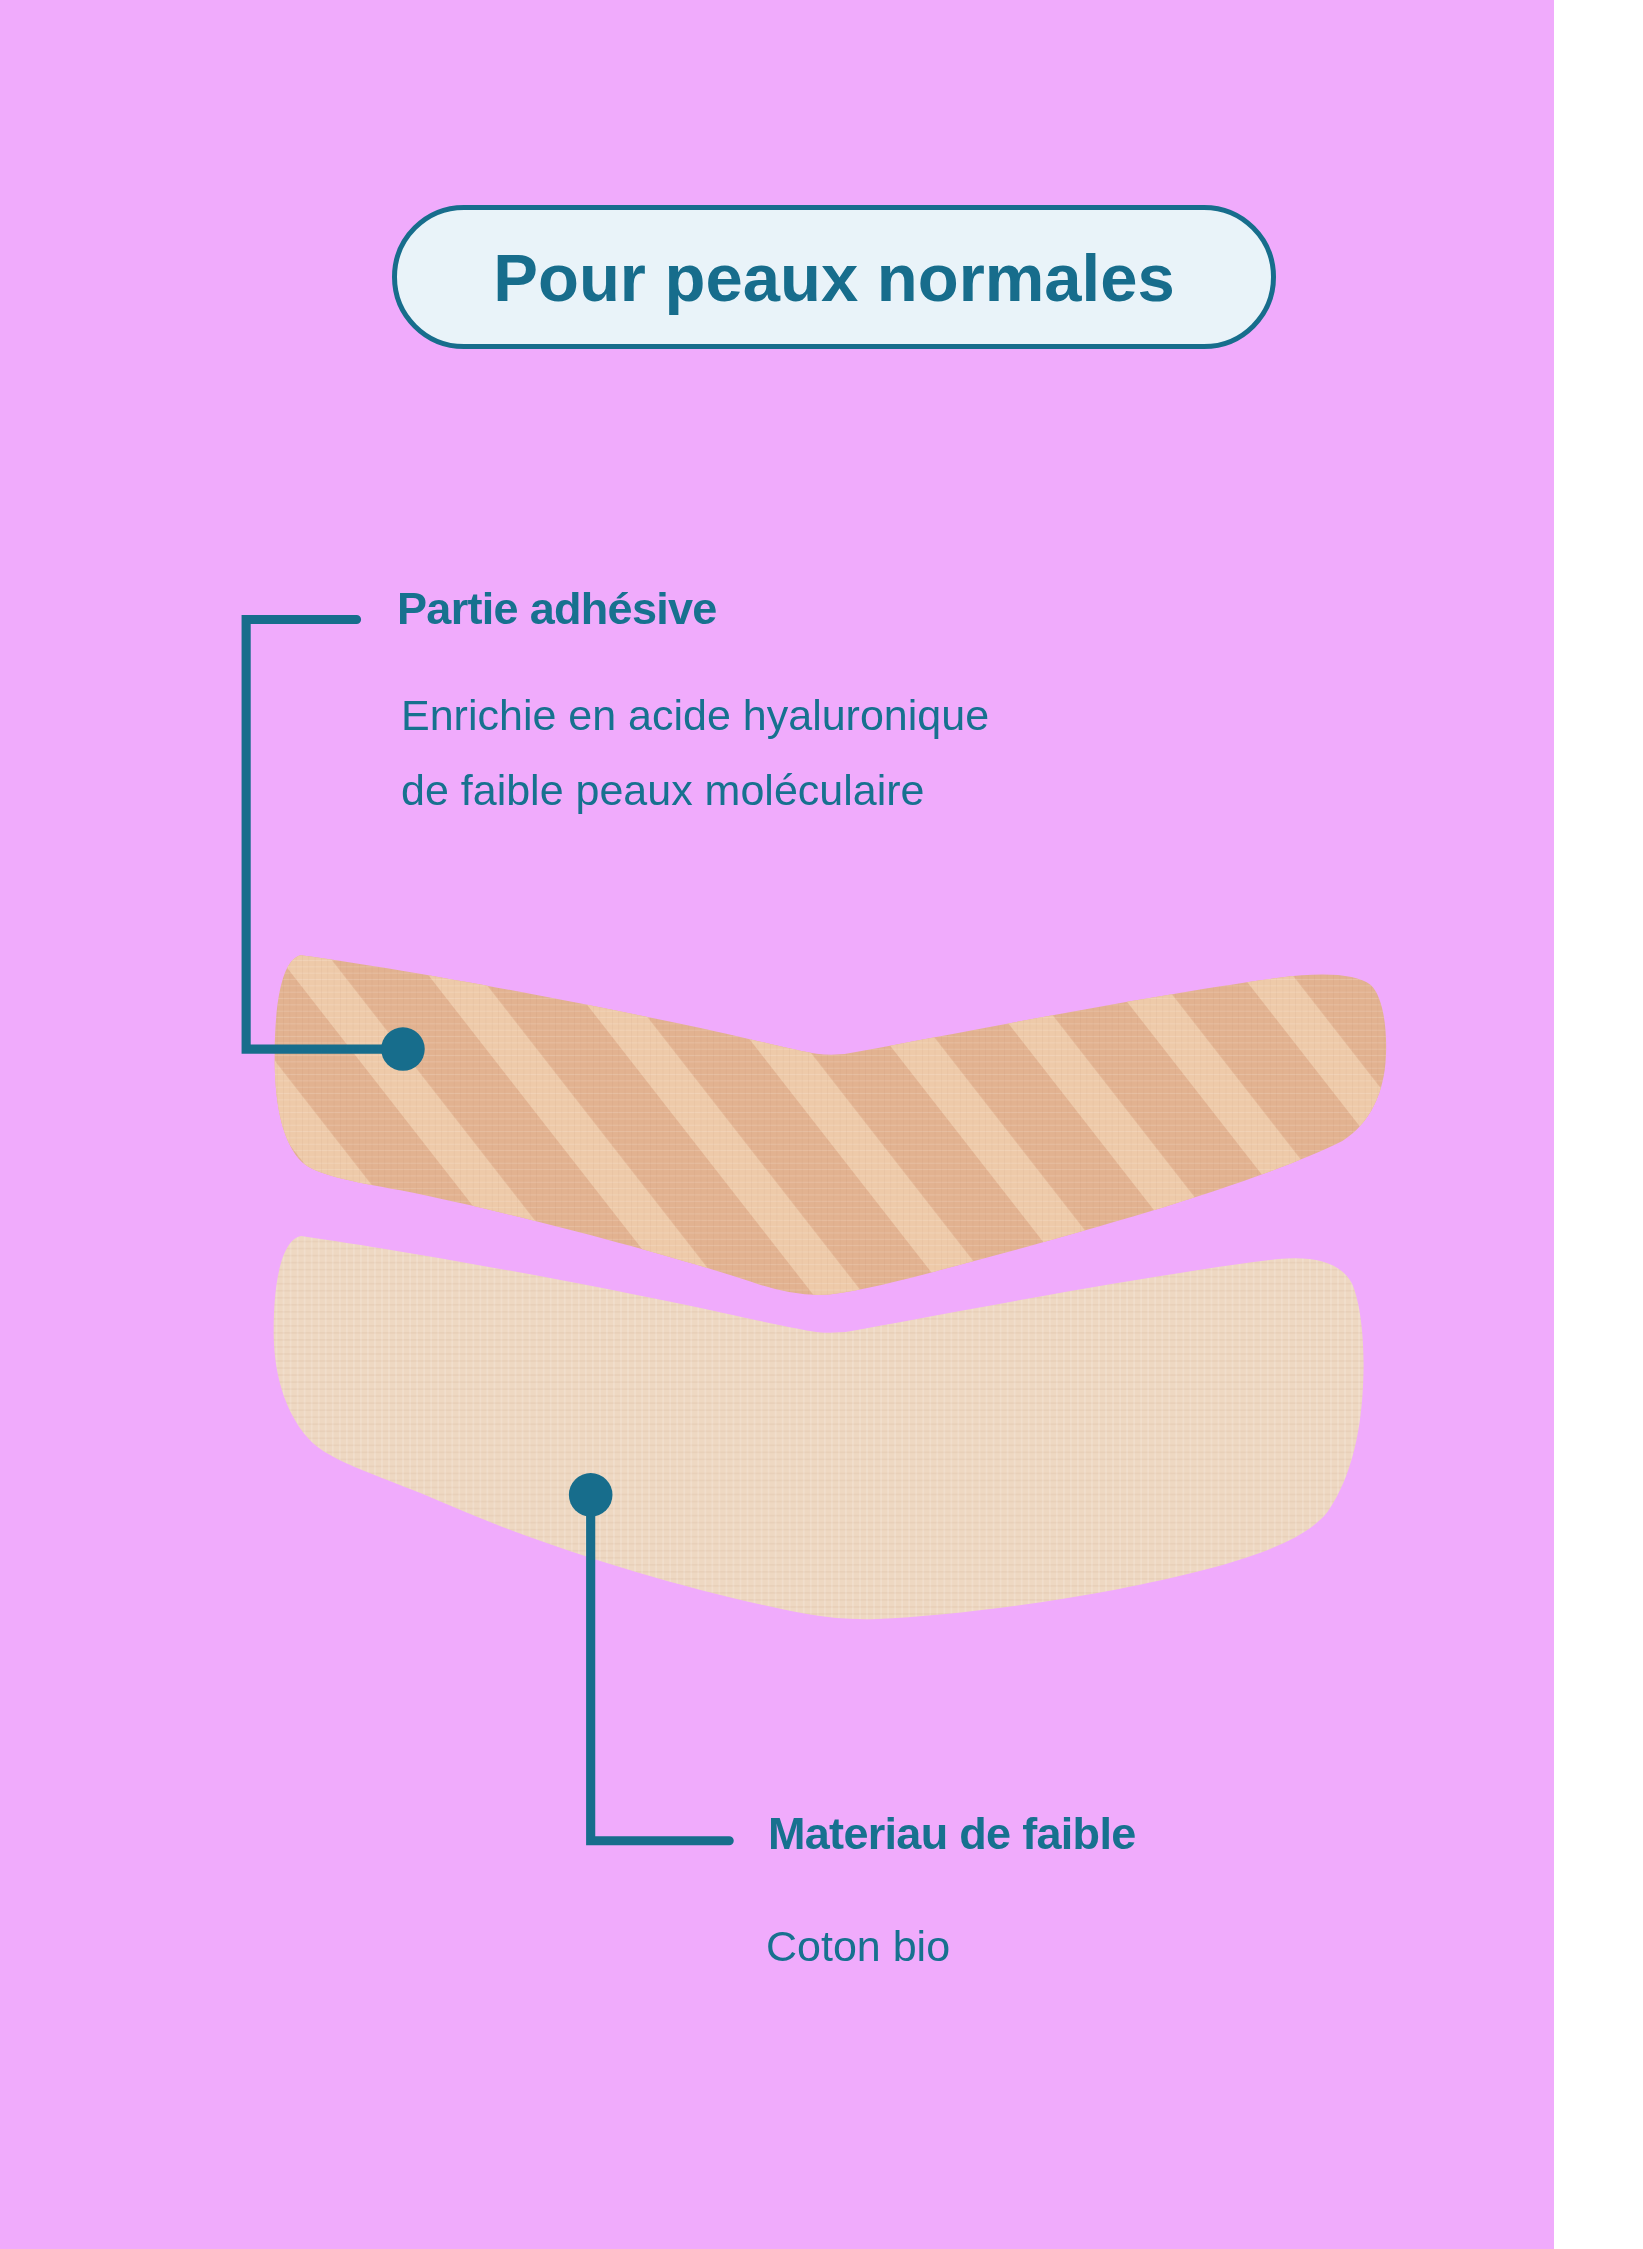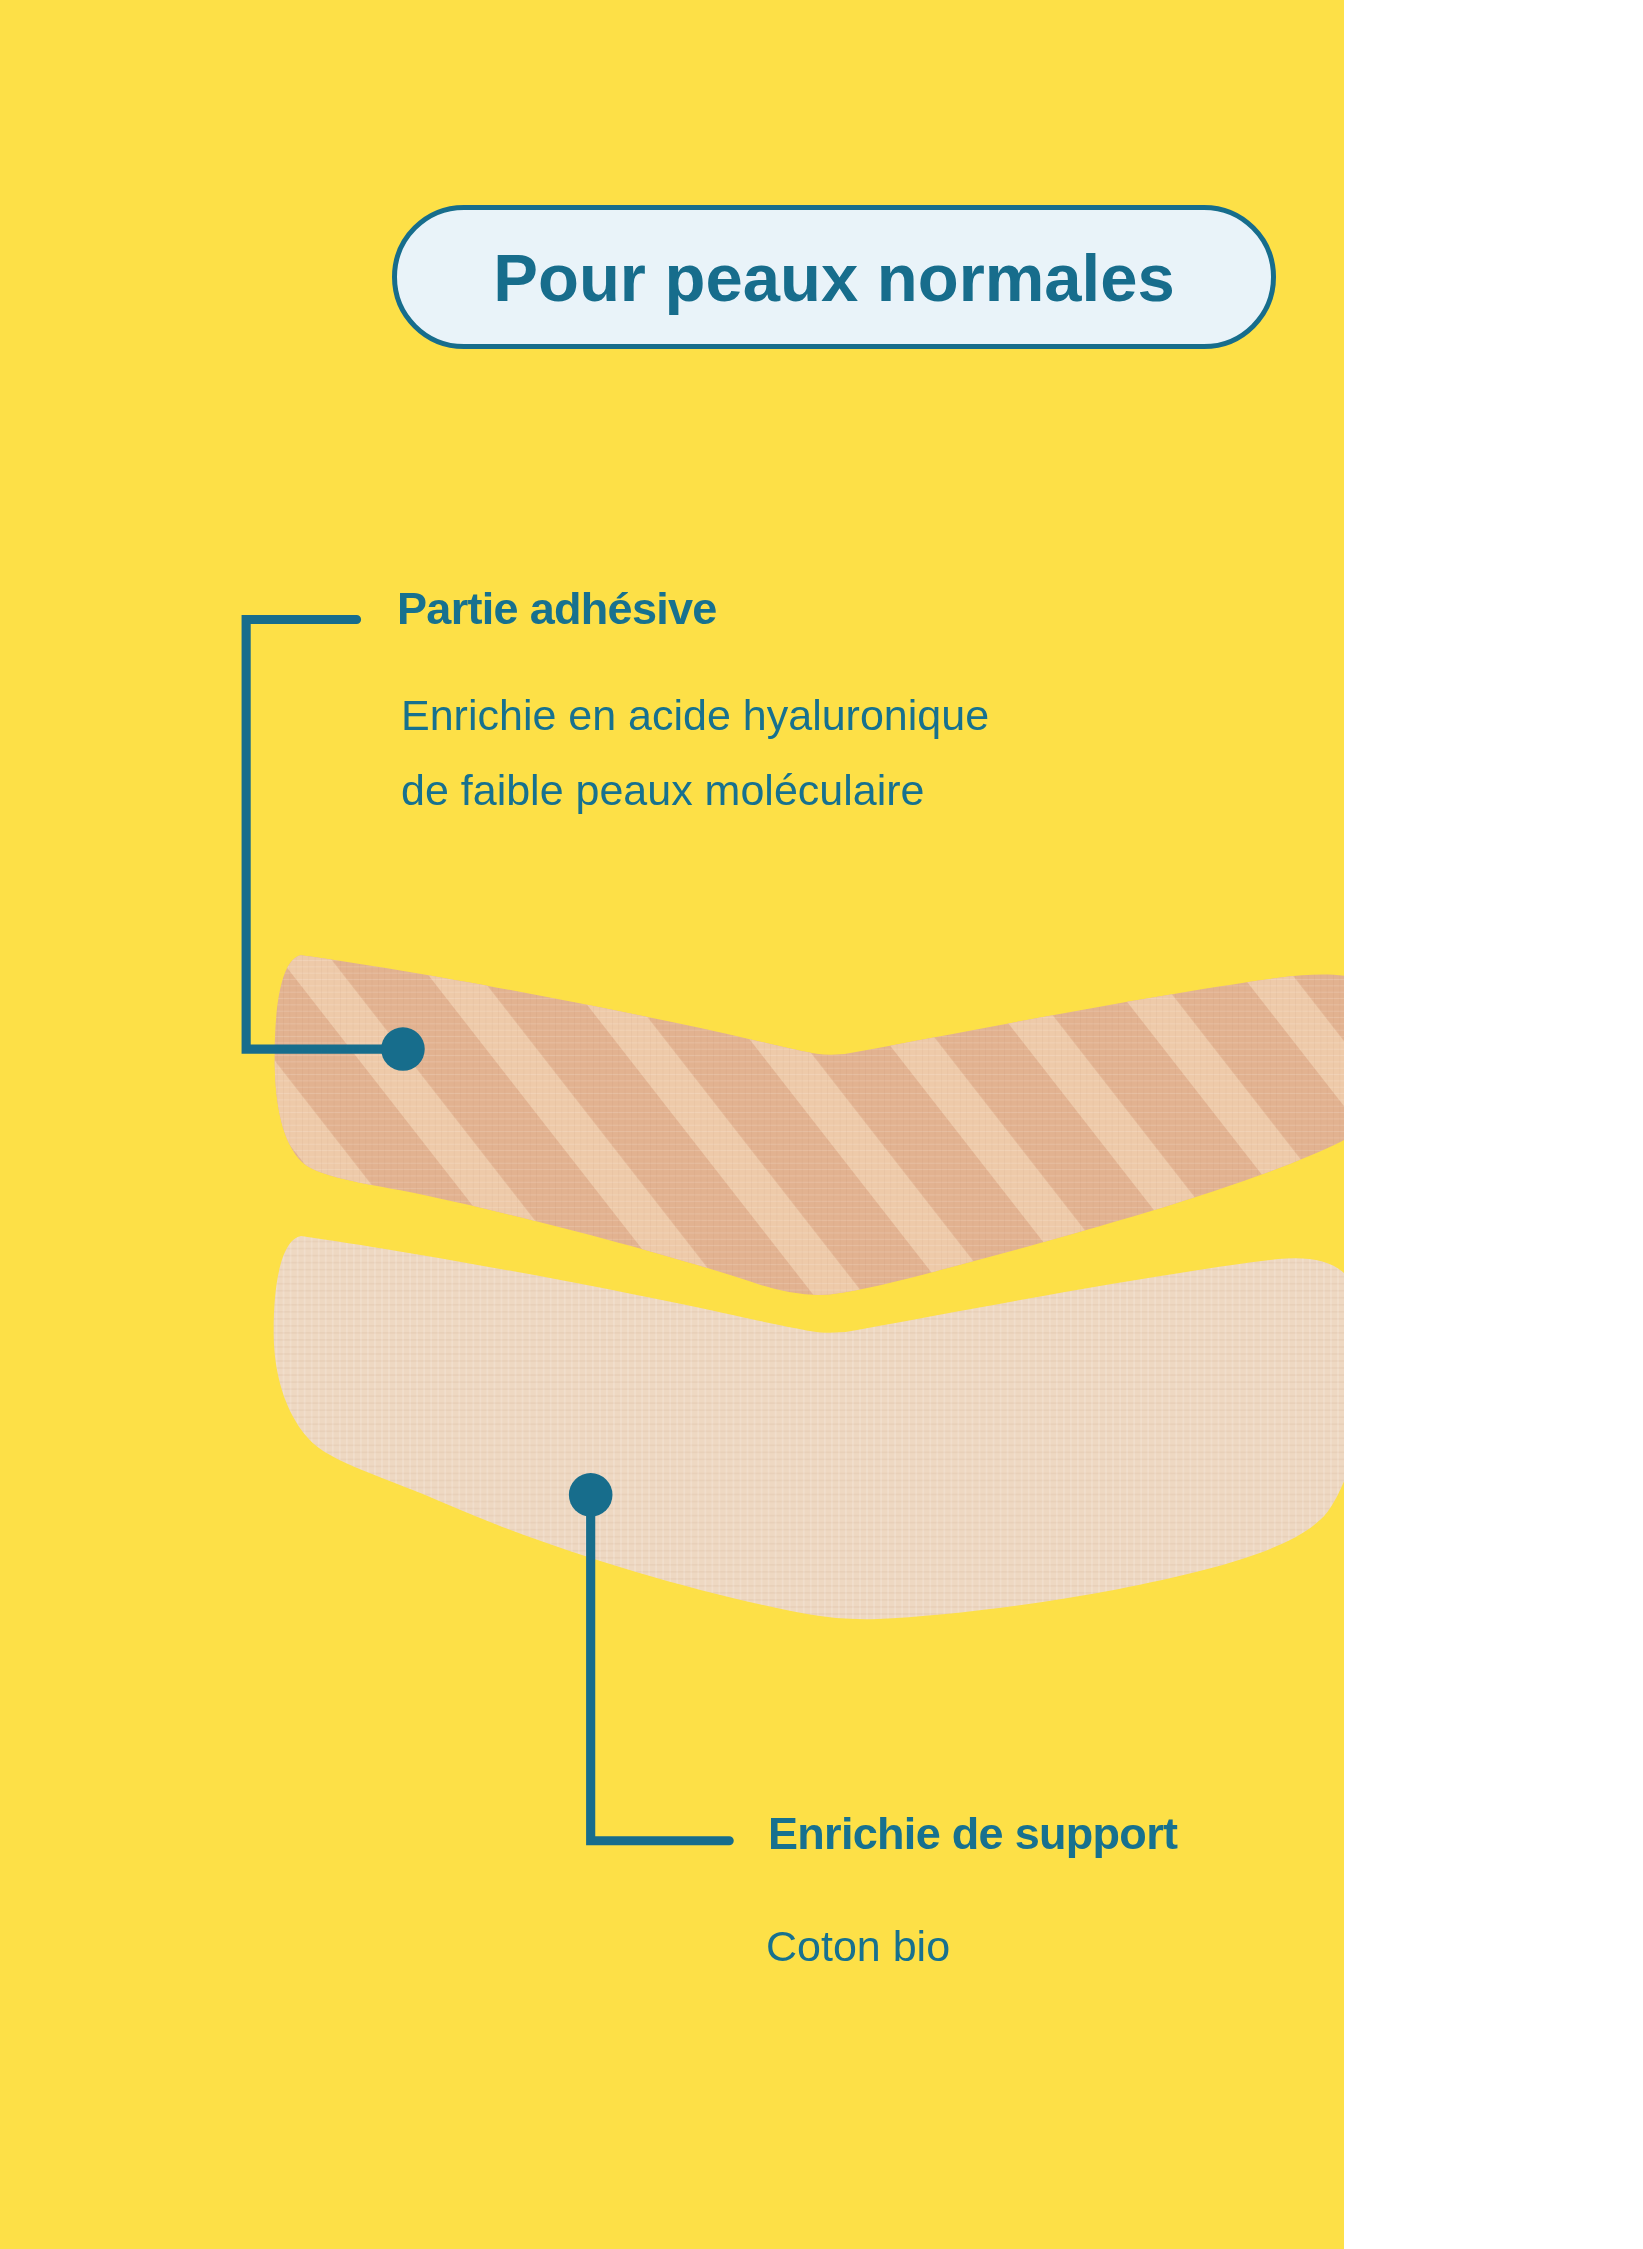--- a/index.html
+++ b/index.html
@@ -1,19 +1,19 @@
 <!DOCTYPE html>
 <html style="font-size:11.2px"><head>
 <meta charset="utf-8">
 <style>
   html,body{margin:0;padding:0;background:#ffffff;}
   .canvas{
     position:relative;
-    width:1344px;height:2250px;
-    background:#fde047;
+    width:1554px;height:2250px;
+    background:#f0abfc;
     font-family:"Liberation Sans", sans-serif;
     overflow:hidden;
   }
   
   .badge{
     position:absolute;left:392px;top:205px;width:884px;height:144px;
     box-sizing:border-box;
     background:#e9f3f9;
     border:5.6px solid #176d8c;
     border-radius:72px;
@@ -153,17 +153,17 @@
     <path d="M 840 2140 L 840 2618 L 1037 2618" fill="none" stroke="#176d8c" stroke-width="13" stroke-linecap="round" stroke-linejoin="miter"></path>
     <circle cx="840" cy="2126" r="31" fill="#176d8c"></circle>
   </svg>
 
   <div class="callout-title adhesive-title">Partie adhésive</div>
   <div class="callout-desc adhesive-desc">
     <div>Enrichie en acide hyaluronique</div>
     <div>de faible peaux moléculaire</div>
   </div>
 
-  <div class="callout-title backing-title">Enrichie de support</div>
+  <div class="callout-title backing-title">Materiau de faible</div>
   <div class="callout-desc backing-desc">Coton bio</div>
 
 </div>
 
 
 </body></html>

